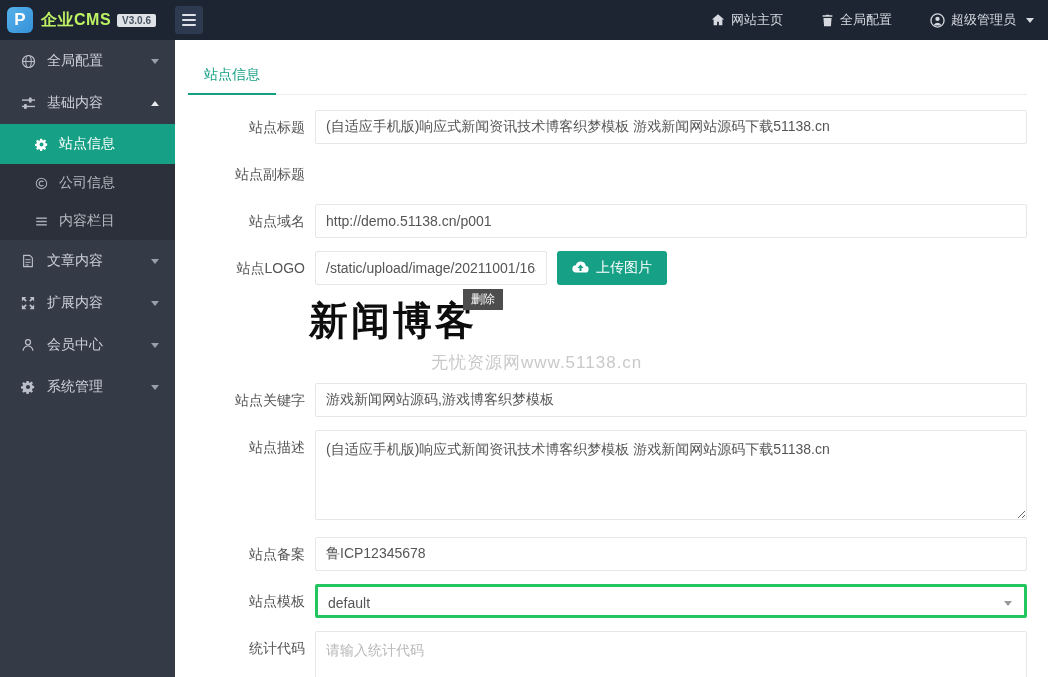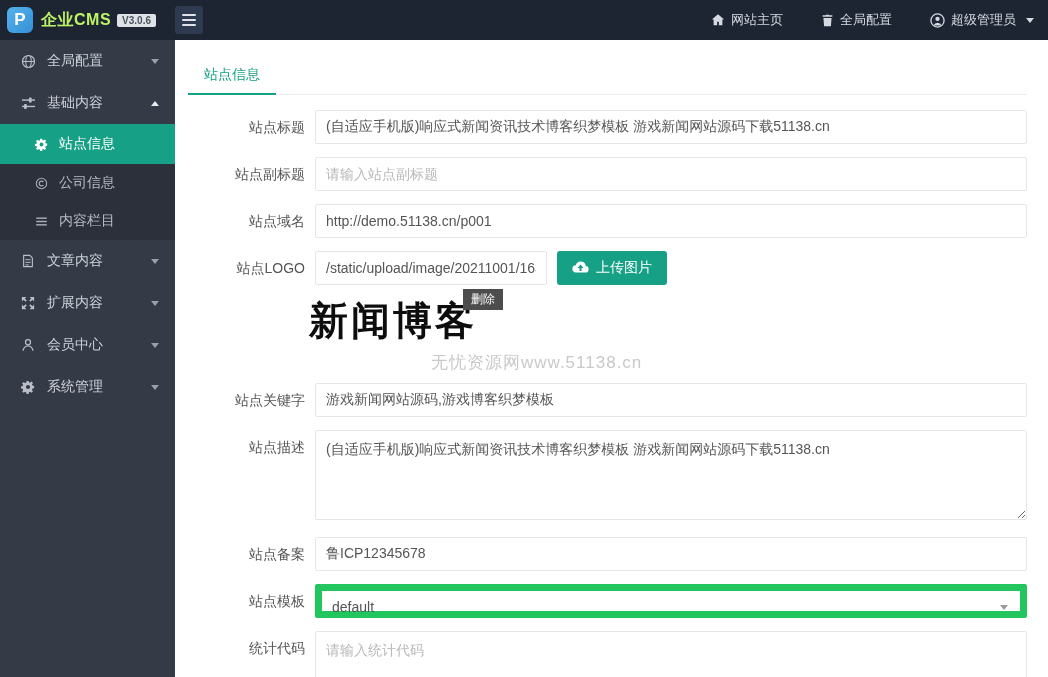--- a/index.html
+++ b/index.html
@@ -66,21 +66,21 @@
   .logo-input { width:232px; }
   .btn-upload { height:34px; margin-left:10px; background:#16a085; color:#fff; border:none;
     border-radius:3px; font-size:14px; padding:8px 15px; display:flex; align-items:center; gap:7px;
     cursor:pointer; font-family:inherit; }
   .preview { height:86px; }
   .del-badge { position:absolute; left:148px; top:0; background:#4d4d4d; color:#fff; font-size:12px;
     padding:2px 8px; cursor:pointer; z-index:2; }
   .logo-art { position:absolute; left:-6px; top:12px; font-size:39px; font-weight:900; color:#0d0d0d;
     letter-spacing:3px; line-height:1; }
   .watermark { position:absolute; left:116px; top:62px; font-size:17px; color:#c9c9c9; letter-spacing:1px; }
-  .select { height:34px; border:7px solid #22c55e; border-radius:2px; line-height:32px;
+  .select { height:34px; border:3px solid #22c55e; border-radius:2px; line-height:32px;
     padding:0 10px; font-size:14px; color:#555; position:relative; cursor:pointer; background:#fff; }
   .select .caret { position:absolute; right:12px; top:14px; border-top-color:#999; }
   .row.last { margin-bottom:0; }
 </style>
 </head>
 <body>
 
 <div class="topbar">
   <div class="brand">
     <div class="brand-logo">P</div>
@@ -234,23 +234,20 @@
 
       <div class="row">
         <div class="label">站点标题</div>
         <div class="control">
           <input class="tinput" type="text" value="(自适应手机版)响应式新闻资讯技术博客织梦模板 游戏新闻网站源码下载51138.cn" style="">
         </div>
       </div>
 
       <div class="row">
         <div class="label">站点副标题</div>
-        <div class="control">
-          <input class="tinput" type="text" placeholder="请输入站点副标题" style="">
-        </div>
       </div>
 
       <div class="row">
         <div class="label">站点域名</div>
         <div class="control">
           <input class="tinput" type="text" value="http://demo.51138.cn/p001" style="">
         </div>
       </div>
 
       <div class="row" style="margin-bottom:4px;">

